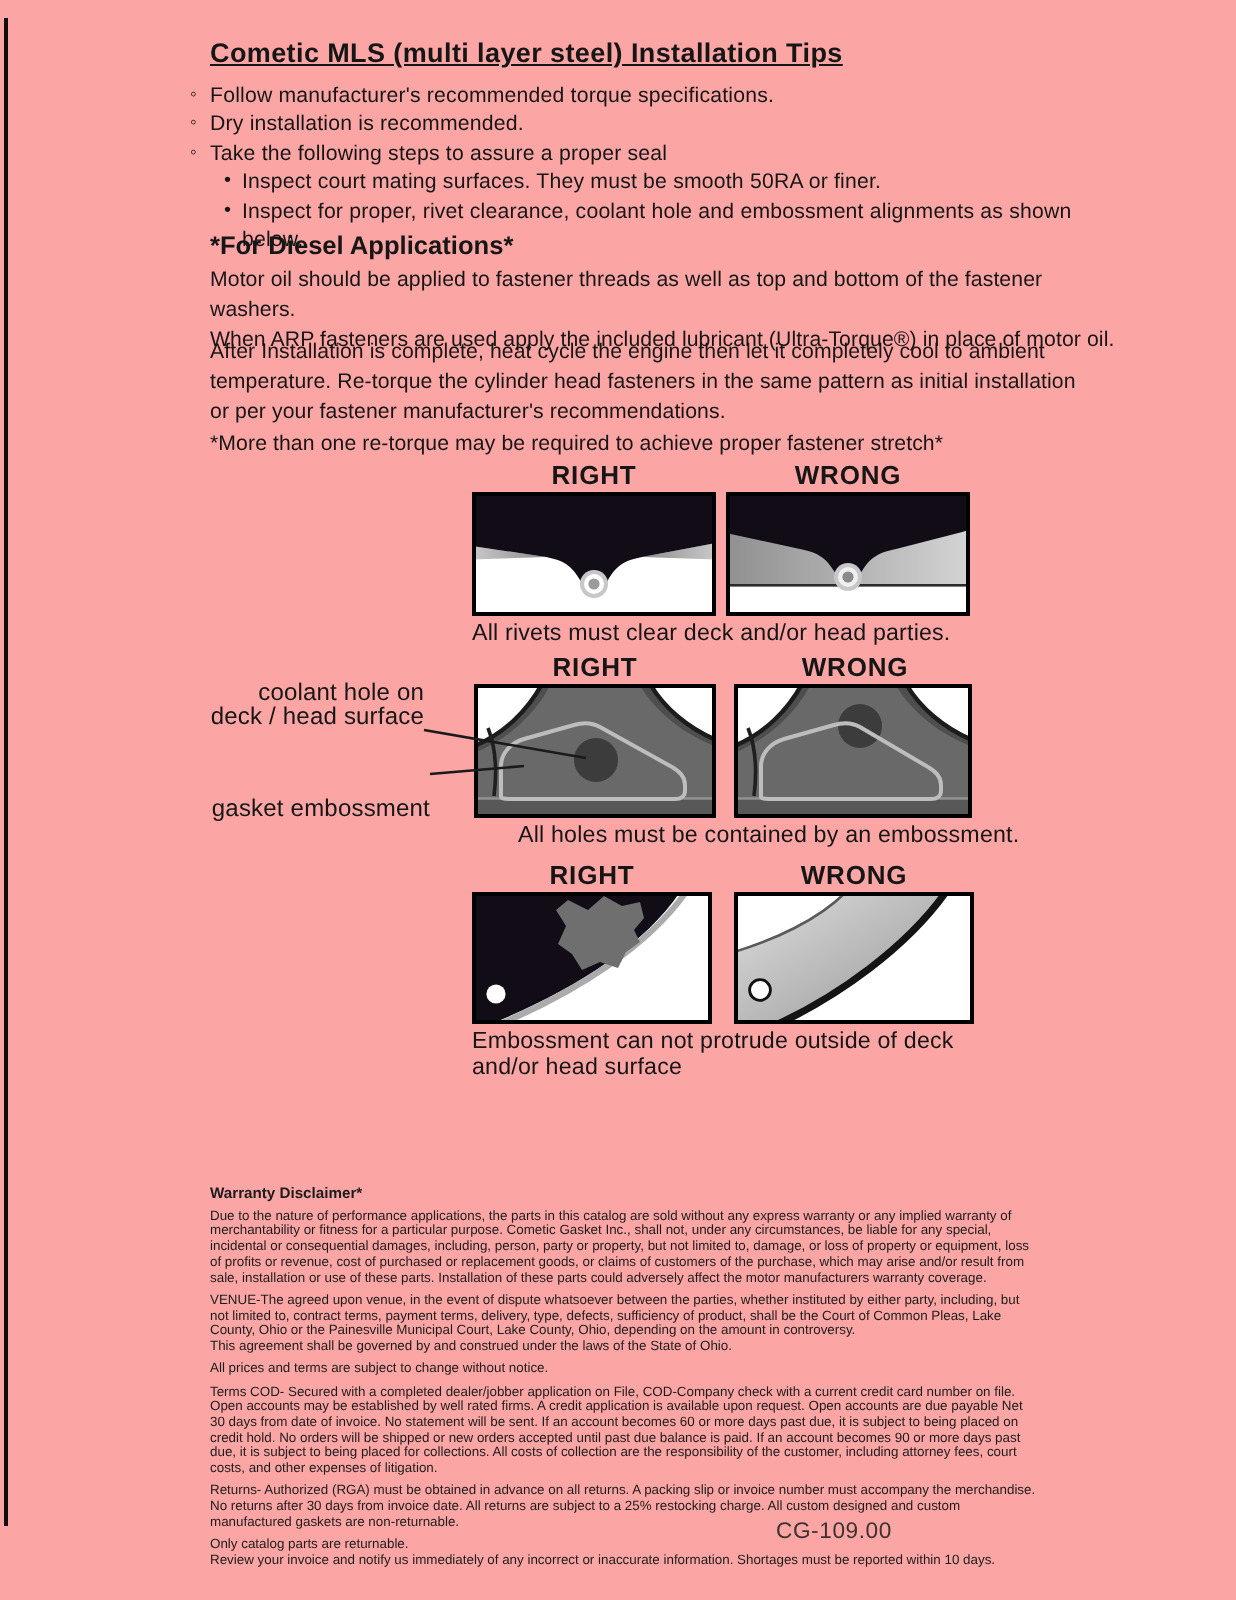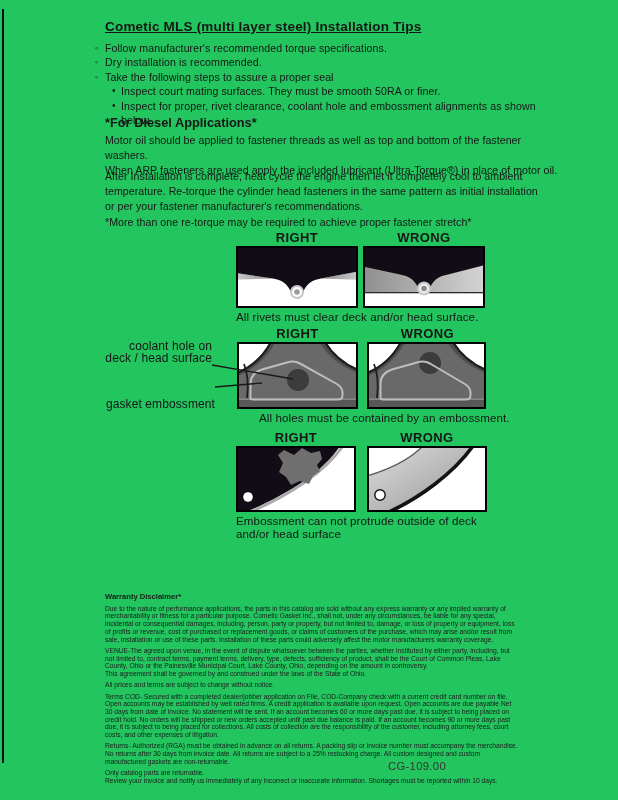--- a/index.html
+++ b/index.html
@@ -1,16 +1,16 @@
 <!DOCTYPE html>
 <html><head>
 <meta charset="utf-8">
 <style>
   html,body{margin:0;padding:0;background:#fff;}
-  .page{position:relative;width:618px;height:800px;background:#22c55e;overflow:hidden;
+  .page{position:relative;width:618px;height:800px;background:#fca5a5;overflow:hidden;
         font-family:"Liberation Sans", sans-serif;color:#161616;}
   .left-rule{position:absolute;left:2px;top:9px;width:2px;height:754px;background:#0e0e0e;}
   .title{position:absolute;left:105px;top:19px;font-size:13.5px;font-weight:bold;
          text-decoration:underline;letter-spacing:.2px;white-space:nowrap;}
   .tips{position:absolute;left:95px;top:41px;width:470px;}
   .b-row{display:flex;font-size:10.6px;line-height:14.4px;letter-spacing:.1px;}
   .b-row .mk{width:10px;flex:none;font-size:9.5px;}
   .b-sub{margin-left:17px;}
   .b-sub .mk{width:9px;font-size:10px;}
   .diesel-h{position:absolute;left:105px;top:115px;font-size:12.8px;font-weight:bold;}
@@ -113,21 +113,21 @@
         <rect width="122" height="62" fill="#ffffff"></rect>
         <rect x="0" y="20" width="122" height="26.5" fill="url(#f1W)"></rect>
         <rect x="0" y="46" width="122" height="1.3" fill="#2b2b2b"></rect>
         <path d="M0,0 H122 V19 L85,28.5 C76,30.2 72,33 68,39.5 C65,44.5 63.5,47.5 61,47.5 C58.5,47.5 57,44.5 54,39.5 C50,33 46,30.2 37,28.5 L0,20.5 Z" fill="#110c16"></path>
         <circle cx="61" cy="42.5" r="7" fill="#c7c7c7"></circle>
         <circle cx="61" cy="42.5" r="5" fill="#efefef"></circle>
         <circle cx="61" cy="42.5" r="2.8" fill="#8a8a8a"></circle>
         <rect x="1" y="1" width="120" height="60" fill="none" stroke="#000" stroke-width="2"></rect>
       </svg>
     </div>
-    <div class="fig-caption">All rivets must clear deck and/or head surface.</div>
+    <div class="fig-caption">All rivets must clear deck and/or head parties.</div>
   </div>
 
   <div class="fig fig2">
     <div class="fig-labels">
       <span>RIGHT</span>
       <span>WRONG</span>
     </div>
     <div class="panels">
       <svg width="121" height="67" viewBox="0 0 121 67">
         <rect width="121" height="67" fill="#696969"></rect>

